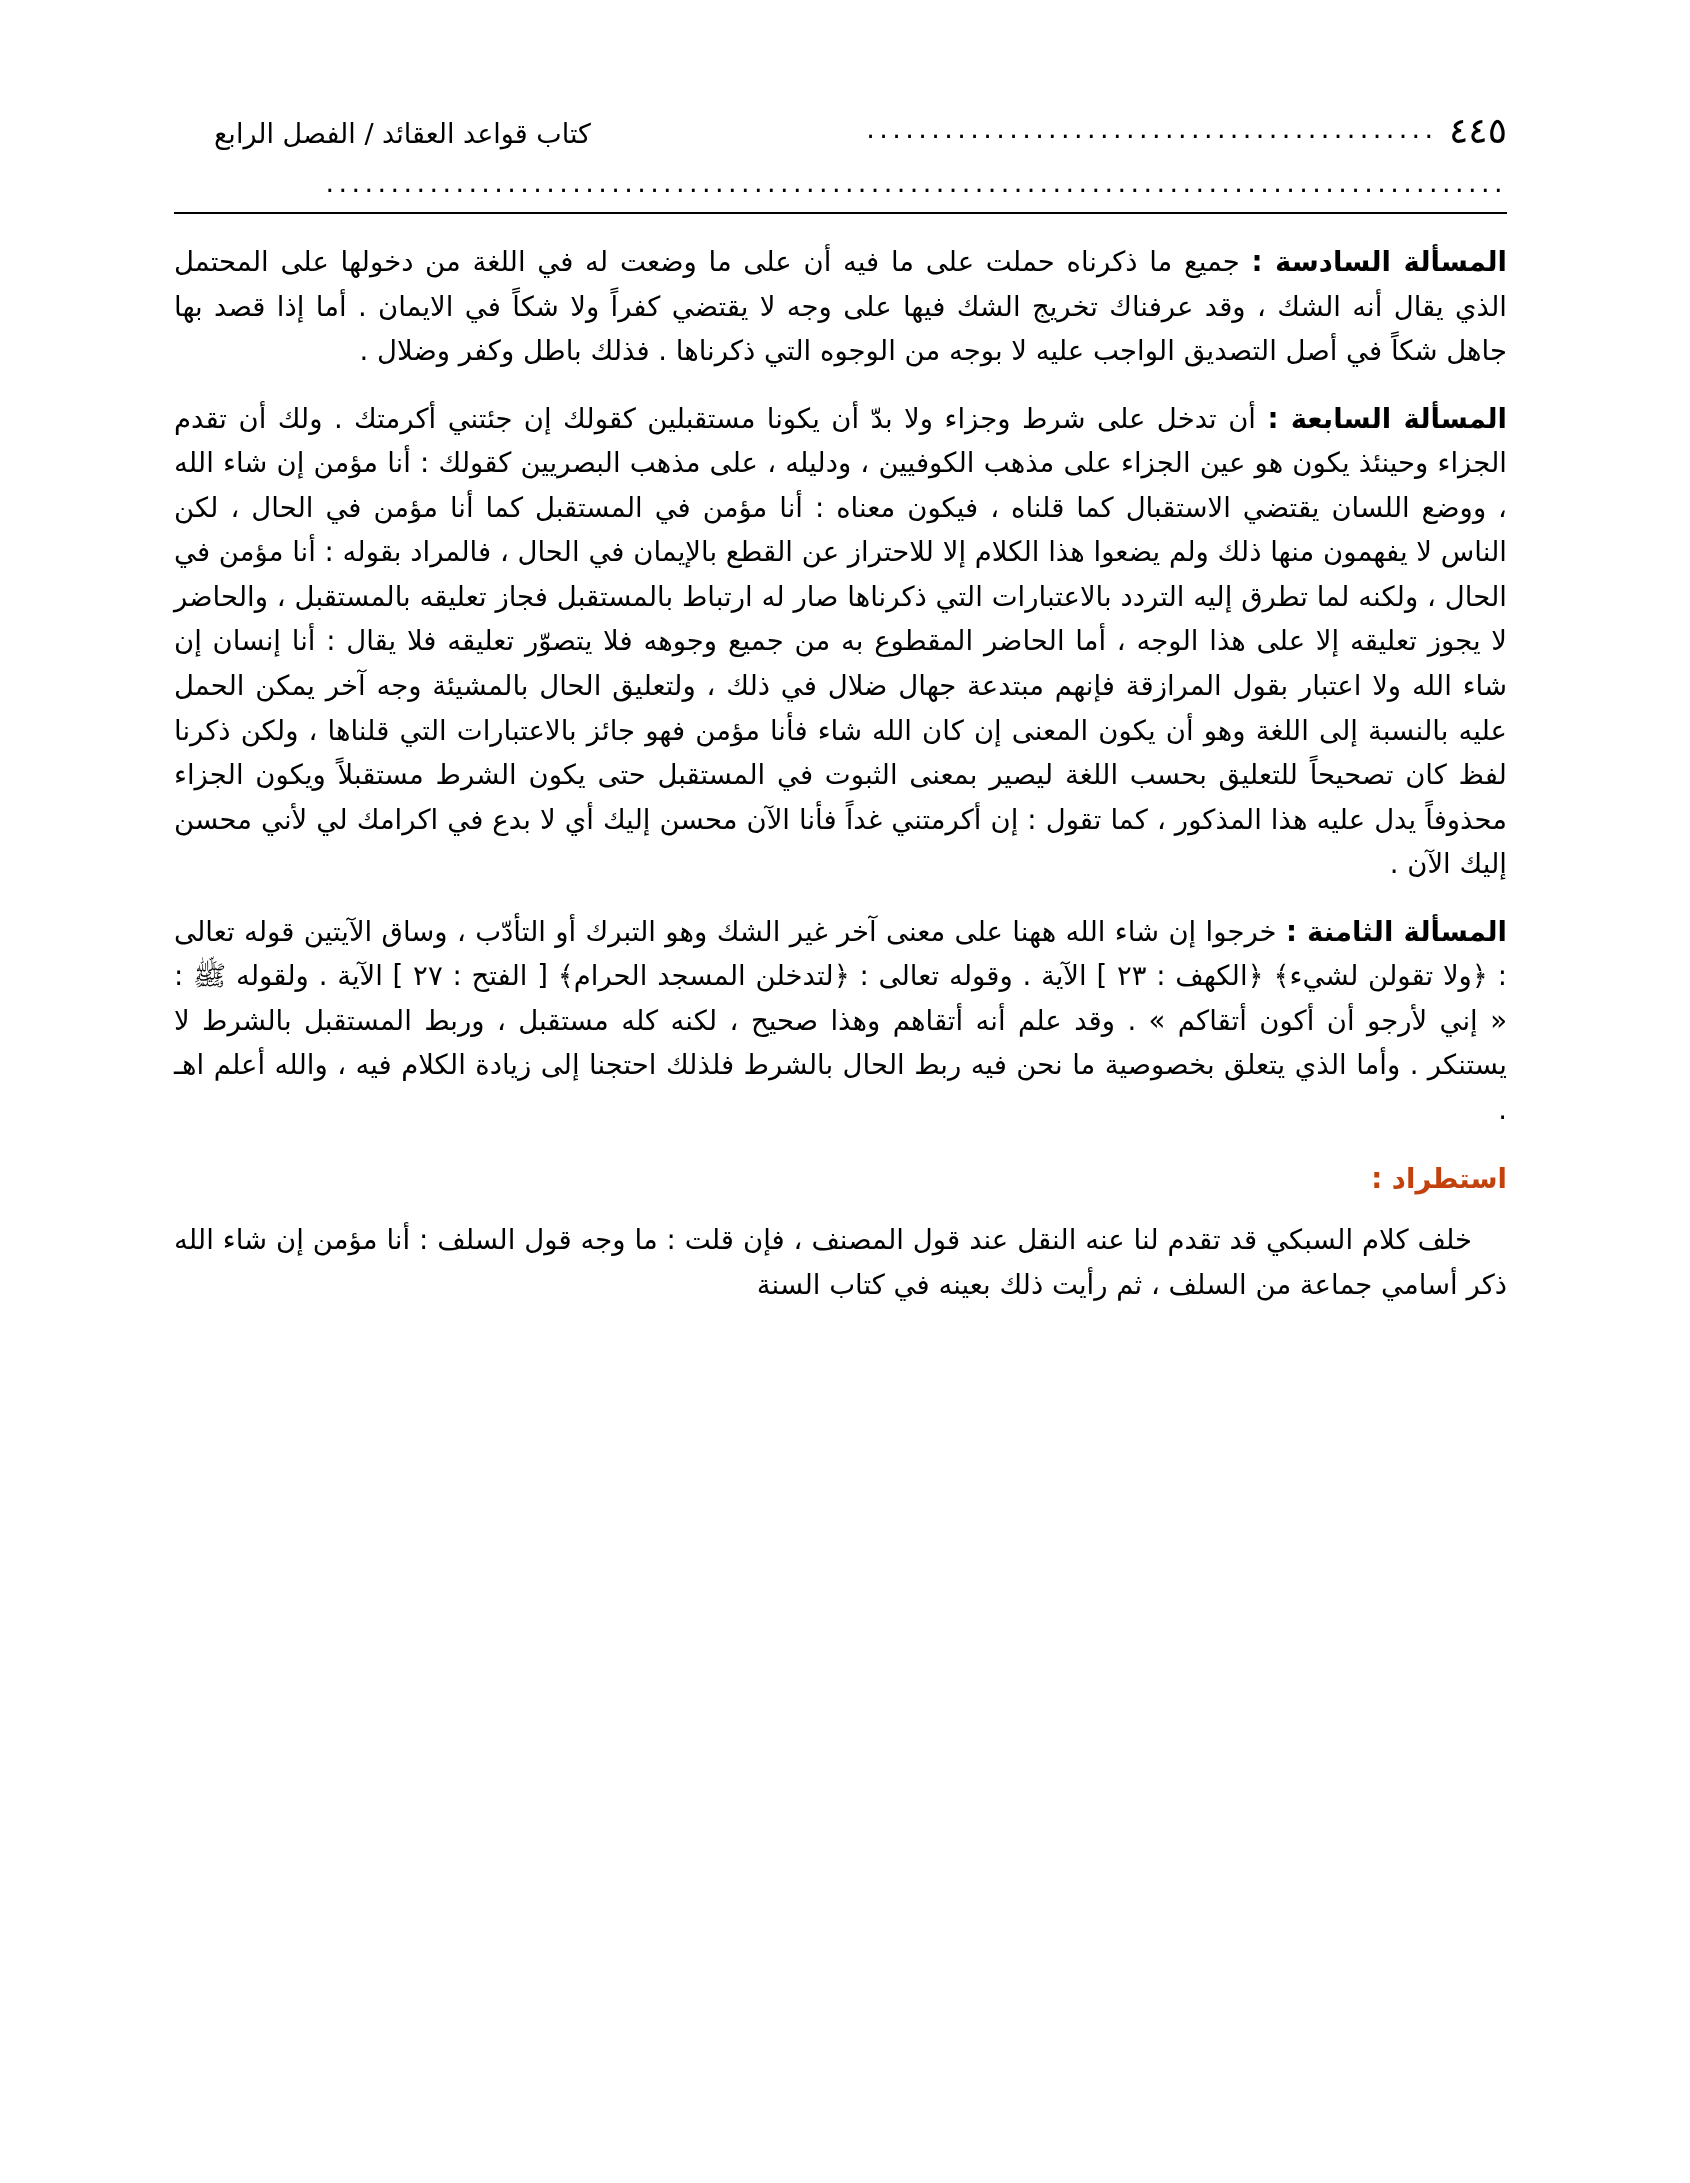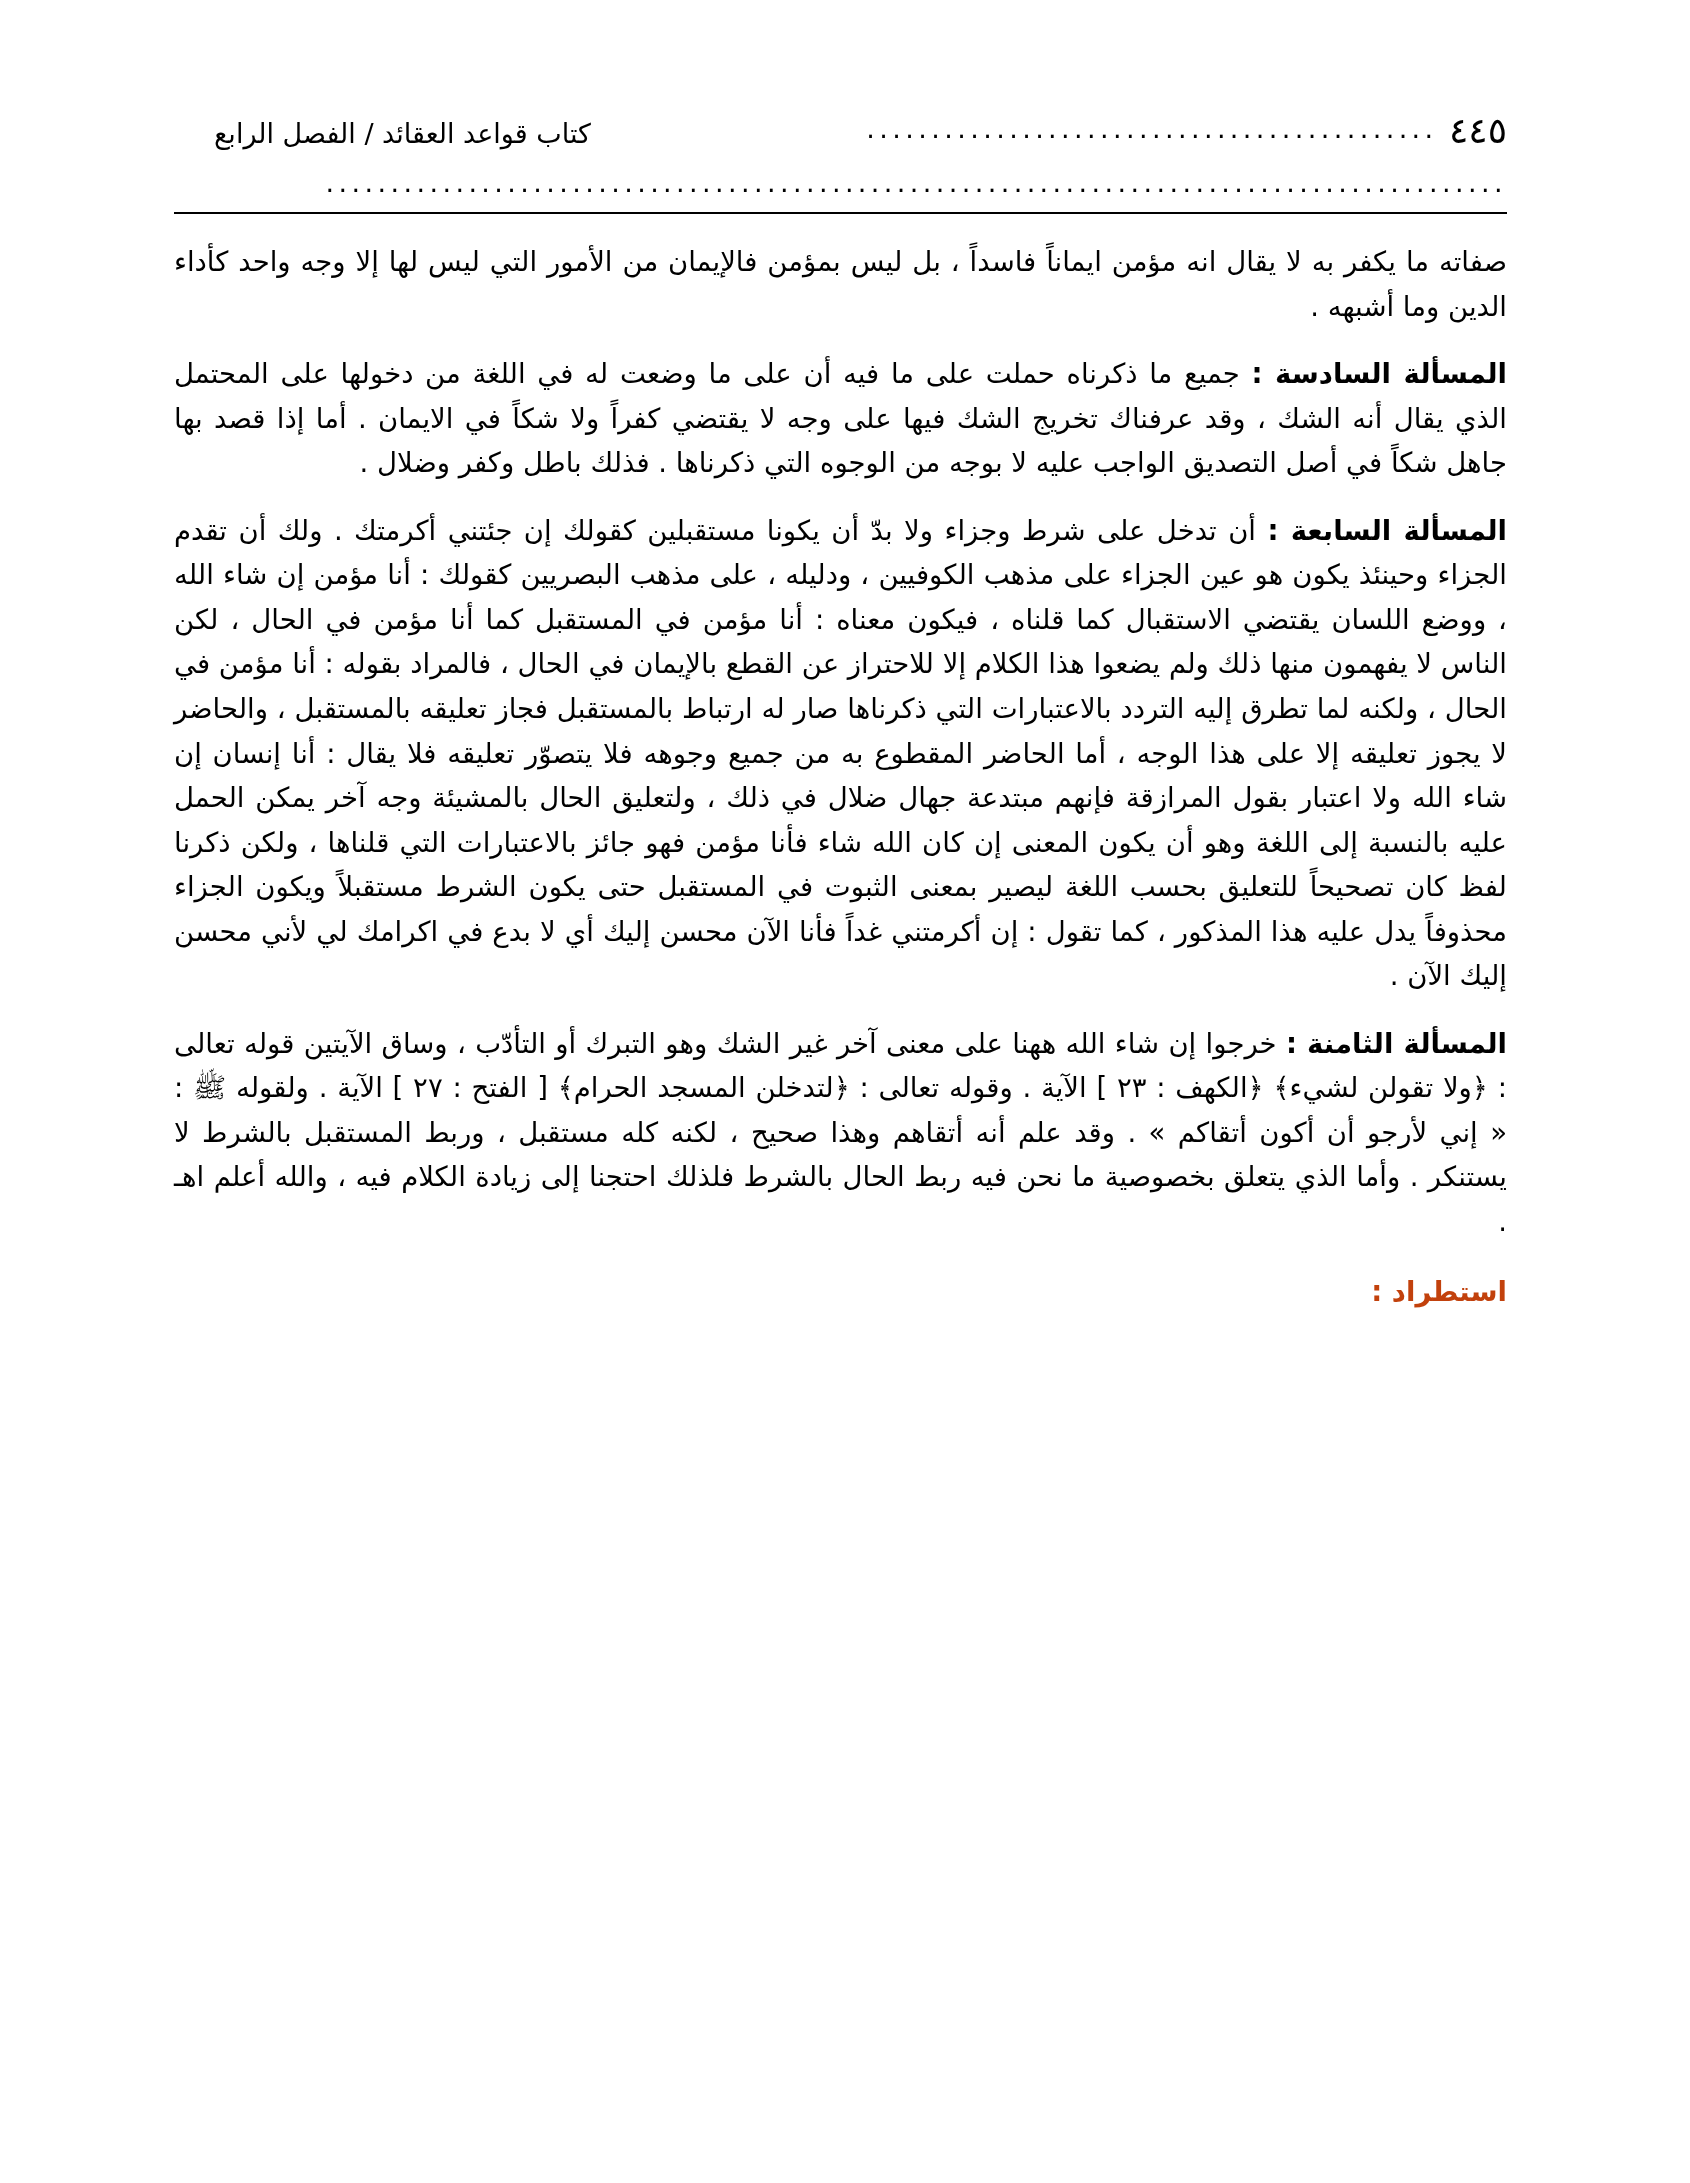--- a/index.html
+++ b/index.html
@@ -124,36 +124,36 @@
       <span class="header-dots">............................................</span>
       <span class="header-title">كتاب قواعد العقائد / الفصل الرابع</span>
     </div>
 
     <div class="dots-row">...........................................................................................</div>
 
     <hr class="rule">
 
     <div class="body">
 
-      <p class="para">
-        <span>صفاته ما يكفر به لا يقال انه مؤمن ايماناً فاسداً ، بل ليس بمؤمن فالإيمان من الأمور التي ليس لها إلا وجه واحد كأداء الدين وما أشبهه .</span>
-      </p>
 
       <p class="para">
         <span class="lead">المسألة السادسة :</span><span> جميع ما ذكرناه حملت على ما فيه أن على ما وضعت له في اللغة من دخولها على المحتمل الذي يقال أنه الشك ، وقد عرفناك تخريج الشك فيها على وجه لا يقتضي كفراً ولا شكاً في الايمان . أما إذا قصد بها جاهل شكاً في أصل التصديق الواجب عليه لا بوجه من الوجوه التي ذكرناها . فذلك باطل وكفر وضلال .</span>
       </p>
 
       <p class="para">
         <span class="lead">المسألة السابعة :</span><span> أن تدخل على شرط وجزاء ولا بدّ أن يكونا مستقبلين كقولك إن جئتني أكرمتك . ولك أن تقدم الجزاء وحينئذ يكون هو عين الجزاء على مذهب الكوفيين ، ودليله ، على مذهب البصريين كقولك : أنا مؤمن إن شاء الله ، ووضع اللسان يقتضي الاستقبال كما قلناه ، فيكون معناه : أنا مؤمن في المستقبل كما أنا مؤمن في الحال ، لكن الناس لا يفهمون منها ذلك ولم يضعوا هذا الكلام إلا للاحتراز عن القطع بالإيمان في الحال ، فالمراد بقوله : أنا مؤمن في الحال ، ولكنه لما تطرق إليه التردد بالاعتبارات التي ذكرناها صار له ارتباط بالمستقبل فجاز تعليقه بالمستقبل ، والحاضر لا يجوز تعليقه إلا على هذا الوجه ، أما الحاضر المقطوع به من جميع وجوهه فلا يتصوّر تعليقه فلا يقال : أنا إنسان إن شاء الله ولا اعتبار بقول المرازقة فإنهم مبتدعة جهال ضلال في ذلك ، ولتعليق الحال بالمشيئة وجه آخر يمكن الحمل عليه بالنسبة إلى اللغة وهو أن يكون المعنى إن كان الله شاء فأنا مؤمن فهو جائز بالاعتبارات التي قلناها ، ولكن ذكرنا لفظ كان تصحيحاً للتعليق بحسب اللغة ليصير بمعنى الثبوت في المستقبل حتى يكون الشرط مستقبلاً ويكون الجزاء محذوفاً يدل عليه هذا المذكور ، كما تقول : إن أكرمتني غداً فأنا الآن محسن إليك أي لا بدع في اكرامك لي لأني محسن إليك الآن .</span>
       </p>
 
       <p class="para nogap">
         <span class="lead">المسألة الثامنة :</span><span> خرجوا إن شاء الله ههنا على معنى آخر غير الشك وهو التبرك أو التأدّب ، وساق الآيتين قوله تعالى : ﴿ولا تقولن لشيء﴾ ﴿الكهف : ٢٣ ] الآية . وقوله تعالى : ﴿لتدخلن المسجد الحرام﴾ [ الفتح : ٢٧ ] الآية . ولقوله ﷺ : « إني لأرجو أن أكون أتقاكم » . وقد علم أنه أتقاهم وهذا صحيح ، لكنه كله مستقبل ، وربط المستقبل بالشرط لا يستنكر . وأما الذي يتعلق بخصوصية ما نحن فيه ربط الحال بالشرط فلذلك احتجنا إلى زيادة الكلام فيه ، والله أعلم اهـ .</span>
       </p>
 
 
       <div class="sub-heading">استطراد :</div>
 
+      <p class="para">
+        <span class="indent"></span><span>خلف كلام السبكي قد تقدم لنا عنه النقل عند قول المصنف ، فإن قلت : ما وجه قول السلف : أنا مؤمن إن شاء الله ذكر أسامي جماعة من السلف ، ثم رأيت ذلك بعينه في كتاب السنة</span>
+      </p>
 
     </div>
   </div>
 </div>
 
 
 </body></html>

